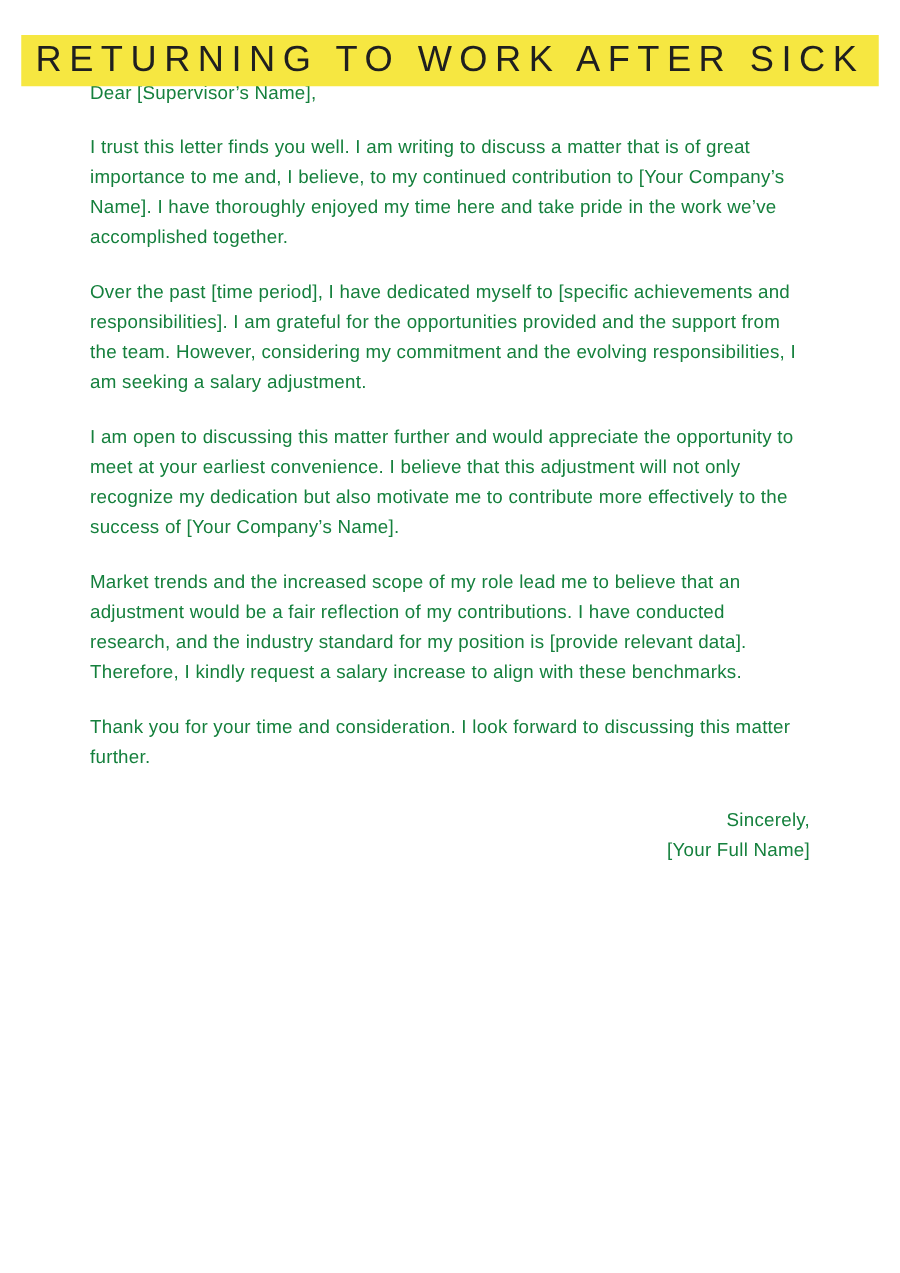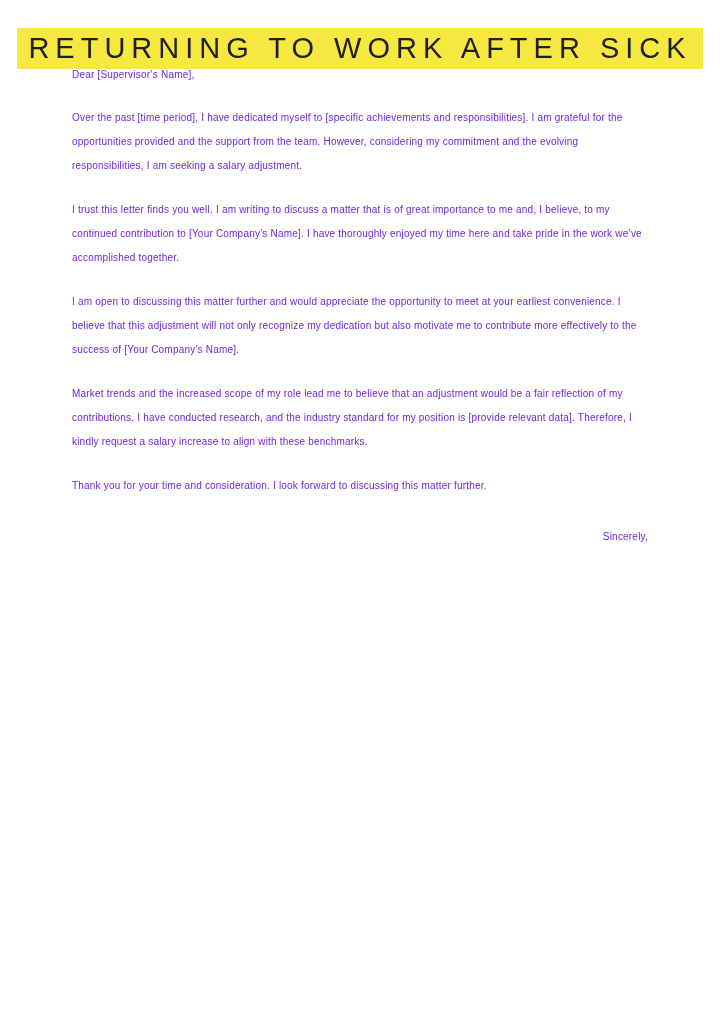--- a/index.html
+++ b/index.html
@@ -35,22 +35,22 @@
     letter-spacing: 6px;
     line-height: 41px;
     padding: 0 11px;
     white-space: nowrap;
   }
   
   .letter {
     position: relative;
     z-index: 1;
     margin: -6px 72px 0 72px;
-    color: #6d28d9;
-    font-size: 10px;
+    color: #15803d;
+    font-size: 15px;
     line-height: 24px;
     letter-spacing: 0.2px;
   }
   .letter p {
     margin: 0 0 20px 0;
   }
   .letter .salutation {
     margin-bottom: 19px;
   }
   .letter .signoff-block {
@@ -82,27 +82,28 @@
 <body>
 
 <div class="page">
 
   <div class="title-block">
     <span class="title-line"><span class="hl">RETURNING TO WORK AFTER SICK</span></span>
   </div>
 
   <div class="letter">
     <p class="salutation">Dear [Supervisor’s Name],</p>
+    <p>I trust this letter finds you well. I am writing to discuss a matter that is of great importance to me and, I believe, to my continued contribution to [Your Company’s Name]. I have thoroughly enjoyed my time here and take pride in the work we’ve accomplished together.</p>
     <p>Over the past [time period], I have dedicated myself to [specific achievements and responsibilities]. I am grateful for the opportunities provided and the support from the team. However, considering my commitment and the evolving responsibilities, I am seeking a salary adjustment.</p>
-    <p>I trust this letter finds you well. I am writing to discuss a matter that is of great importance to me and, I believe, to my continued contribution to [Your Company’s Name]. I have thoroughly enjoyed my time here and take pride in the work we’ve accomplished together.</p>
     <p>I am open to discussing this matter further and would appreciate the opportunity to meet at your earliest convenience. I believe that this adjustment will not only recognize my dedication but also motivate me to contribute more effectively to the success of [Your Company’s Name].</p>
     <p>Market trends and the increased scope of my role lead me to believe that an adjustment would be a fair reflection of my contributions. I have conducted research, and the industry standard for my position is [provide relevant data]. Therefore, I kindly request a salary increase to align with these benchmarks.</p>
     <p>Thank you for your time and consideration. I look forward to discussing this matter further.</p>
     <div class="signoff-block">
       <span class="signoff">Sincerely,</span>
+      <span class="signature">[Your Full Name]</span>
     </div>
   </div>
 
   <div class="footer">
     <span class="brand">SampleLetterHub.com</span>
   </div>
 
 </div>
 
 </body></html>

